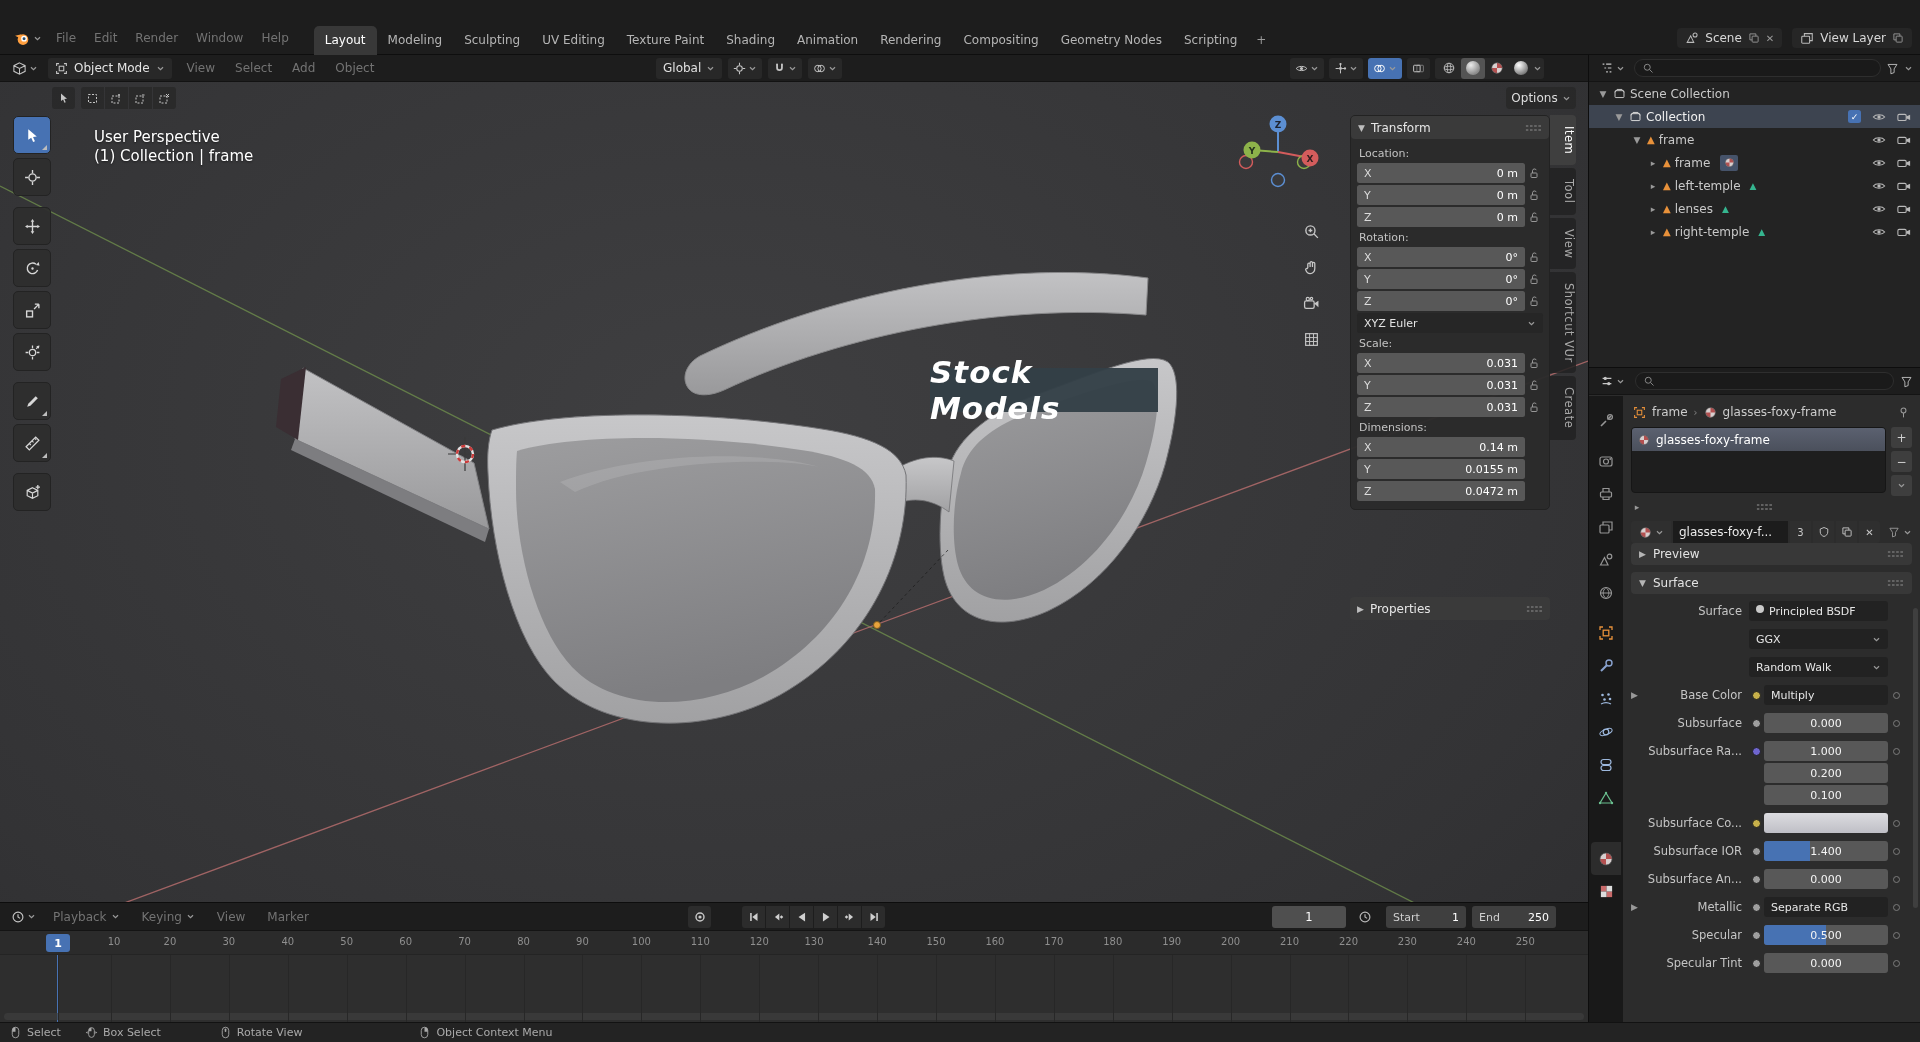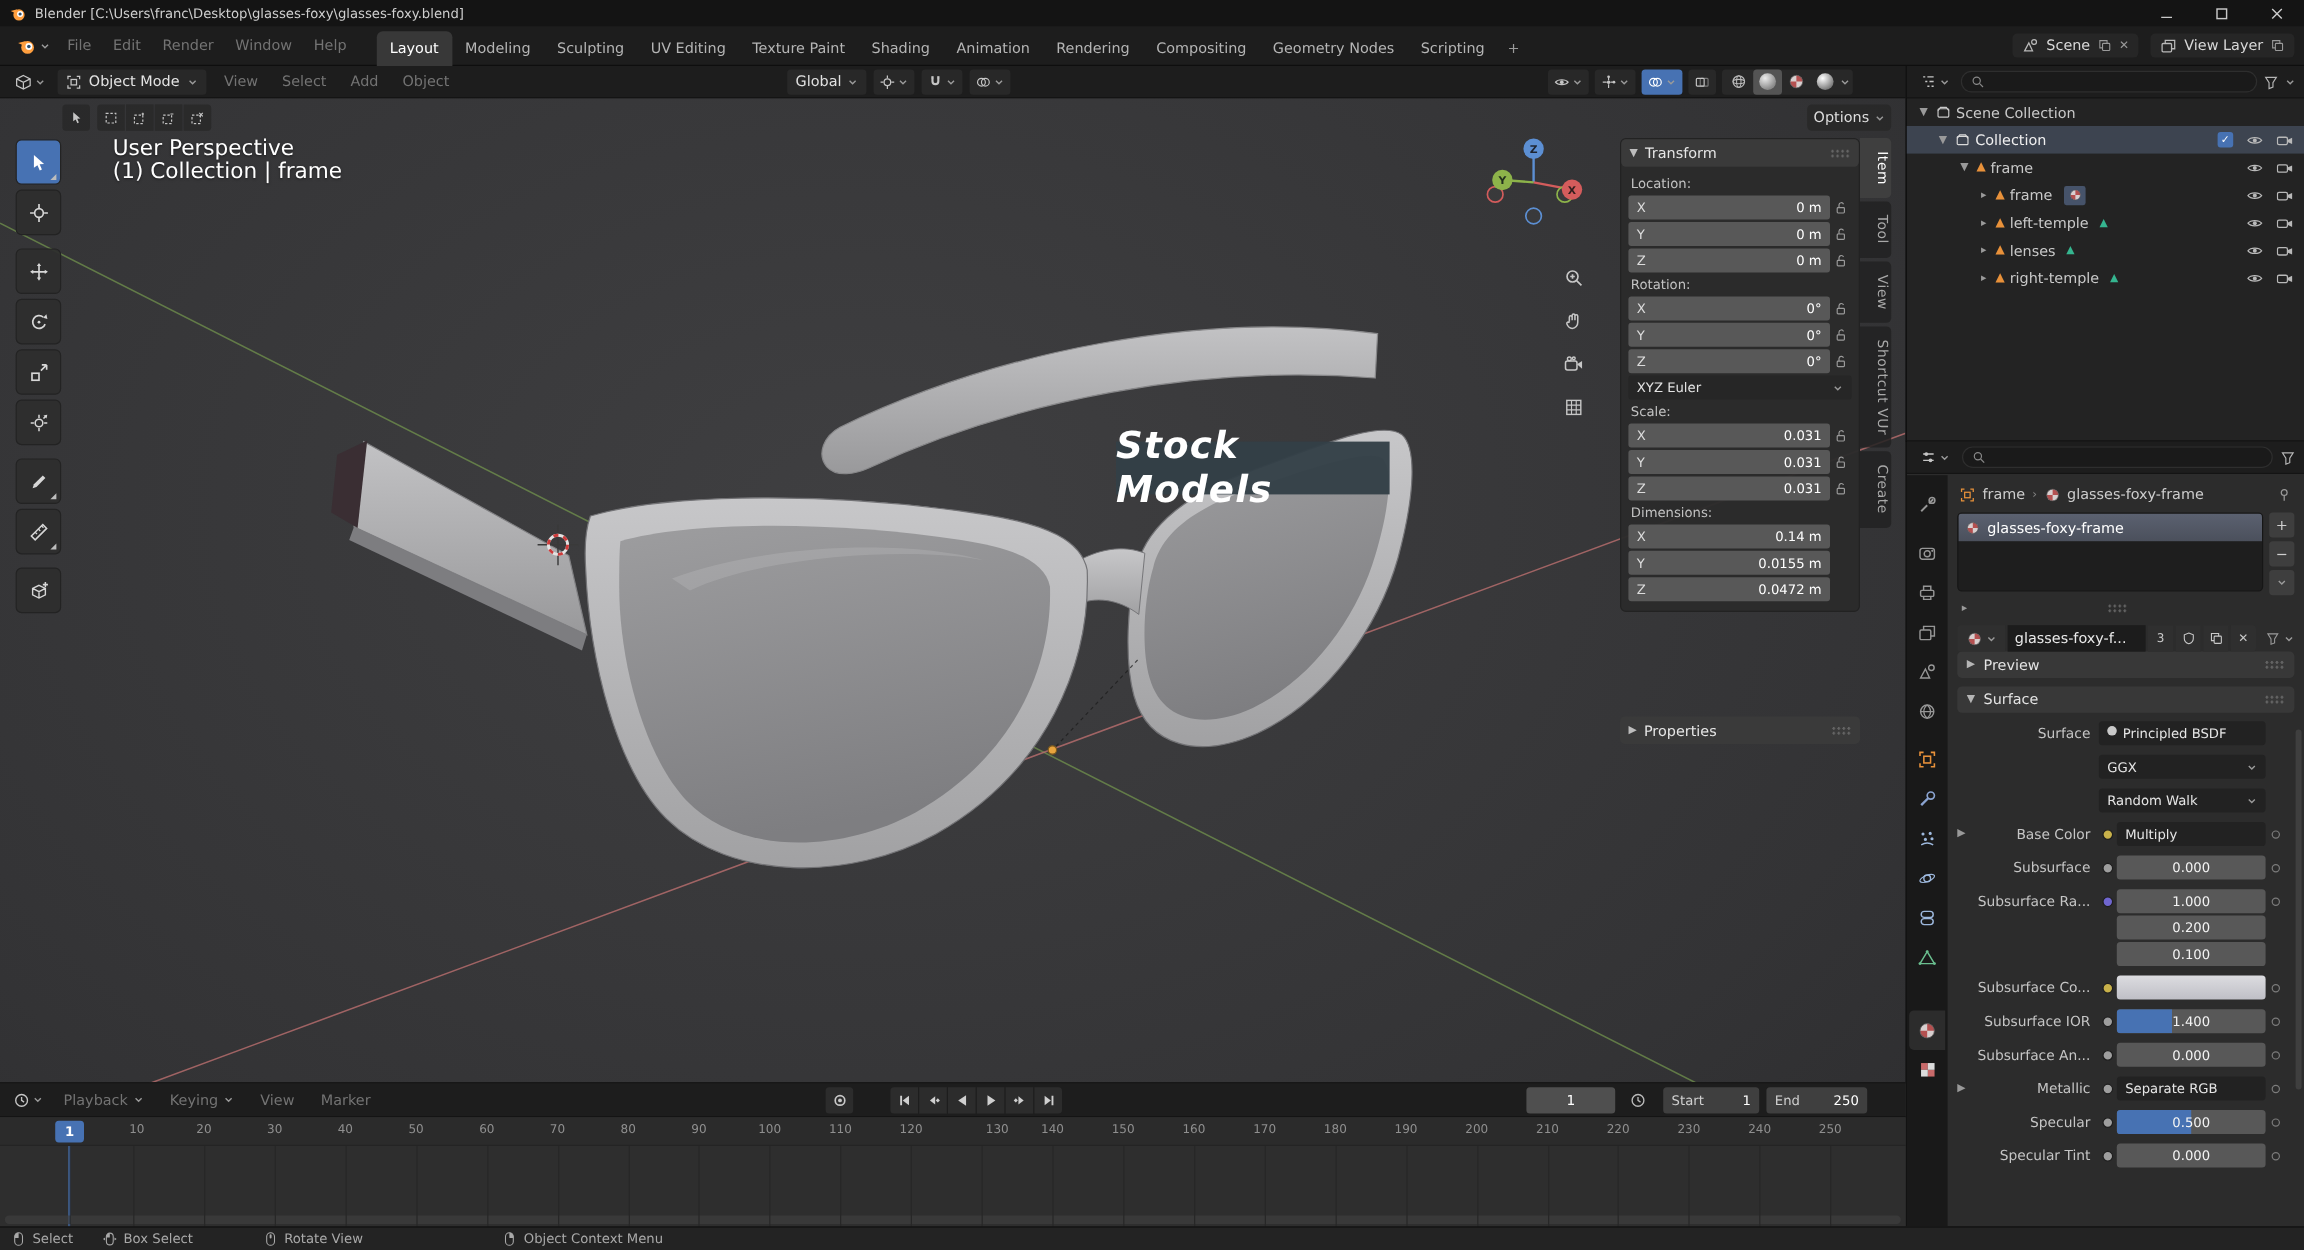--- a/index.html
+++ b/index.html
@@ -32,21 +32,21 @@
 .vh-right{position:absolute;left:1290px;display:flex;align-items:center;gap:5px}
 .tgl.on{background:#4772b3}
 .shade-grp{display:flex;background:#282828;border-radius:3px;height:21px;align-items:center;padding:0 2px}
 .shade-btn{width:24px;height:21px;display:flex;align-items:center;justify-content:center;border-radius:3px}
 .shade-btn.on{background:#545454}
 .ball{width:14px;height:14px;border-radius:50%;background:radial-gradient(circle at 35% 30%,#ececec,#8b8b8b 70%)}
 .ball.shiny{background:radial-gradient(circle at 35% 30%,#fff,#777 75%)}
 
 .viewport{position:absolute;left:0;top:82px;width:1588px;height:820px;background:radial-gradient(1300px 900px at 45% 42%,#3f3f41,#333335 70%,#2c2c2e);overflow:hidden}
 .scene-svg{position:absolute;left:0;top:0}
-.vp-overlay{position:absolute;left:94px;top:32px;color:#fff;text-shadow:0 1px 2px rgba(0,0,0,.5);font-size:18px;line-height:19px}
+.vp-overlay{position:absolute;left:94px;top:46px;color:#fff;text-shadow:0 1px 2px rgba(0,0,0,.5);font-size:15px;line-height:19px}
 .selmodes{position:absolute;left:52px;top:5px;display:flex;gap:6px}
 .smgrp{display:flex;gap:1px}
 .smbtn{width:23px;height:22px;background:rgba(40,40,40,.85);border-radius:3px;display:flex;align-items:center;justify-content:center;color:#c5c5c5}
 .smgrp .smbtn{border-radius:0}.smgrp .smbtn:first-child{border-radius:3px 0 0 3px}.smgrp .smbtn:last-child{border-radius:0 3px 3px 0}
 .opt-btn{position:absolute;left:1506px;top:5px;width:70px;height:22px;background:rgba(40,40,40,.9);border-radius:4px;display:flex;align-items:center;justify-content:center;gap:4px;color:#dedede}
 .tools{position:absolute;left:13px;top:34px;display:flex;flex-direction:column;gap:4px}
 .tool-btn{width:38px;height:38px;background:rgba(46,46,46,.92);border:1px solid #232323;border-radius:5px;display:flex;align-items:center;justify-content:center;color:#d7d7d7;position:relative}
 .tool-btn.active{background:#4772b3;color:#fff}
 .tool-btn.grp::after{content:"";position:absolute;right:3px;bottom:3px;border-left:5px solid transparent;border-bottom:5px solid #bdbdbd}
 .tool-gap{margin-top:7px}
@@ -393,43 +393,20 @@
           <rect x="7" y="3" width="2" height="4.5" rx="1" fill="currentColor"></rect>
         </symbol>
 <symbol id="i-mousedrag" viewBox="0 0 16 16">
           <rect x="4.5" y="2" width="7" height="12" rx="3.5" fill="none" stroke="currentColor" stroke-width="1.1"></rect>
           <path d="M8 2 a3.5 3.5 0 0 0 -3.5 3.5 v1 h3.5 Z" fill="currentColor"></path>
           <path d="M1 8 l2.2 -1.6 v3.2 Z M15 8 l-2.2 -1.6 v3.2 Z" fill="currentColor"></path>
         </symbol>
 </defs>
 </svg>
 
-<div class="titlebar">
-  <svg class="ic" width="15" height="15">
-        <use href="#i-blender"></use>
-      </svg>
-  <span>Blender [C:\Users\franc\Desktop\glasses-foxy\glasses-foxy.blend]</span>
-  <div class="win-btns">
-    <div class="win-btn">
-          <svg width="11" height="11">
-            <path d="M1 8.5 h9" stroke="#c9c9c9" stroke-width="1.2"></path>
-          </svg>
-        </div>
-    <div class="win-btn">
-          <svg width="11" height="11">
-            <rect x="1.5" y="1.5" width="8" height="8" fill="none" stroke="#c9c9c9" stroke-width="1.2"></rect>
-          </svg>
-        </div>
-    <div class="win-btn">
-          <svg width="11" height="11">
-            <path d="M1.5 1.5 L9.5 9.5 M9.5 1.5 L1.5 9.5" stroke="#c9c9c9" stroke-width="1.2"></path>
-          </svg>
-        </div>
-  </div>
-</div>
 
 <div class="topbar">
   <div class="logo-btn">
     <svg class="ic" width="17" height="17">
           <use href="#i-blender"></use>
         </svg>
     <svg class="ic chev" width="9" height="9">
           <use href="#i-chev"></use>
         </svg>
   </div>
@@ -1469,21 +1446,21 @@
         <span class="tick-label" style="left: 228.885px;">30</span>
         <span class="tick-label" style="left: 287.811px;">40</span>
         <span class="tick-label" style="left: 346.737px;">50</span>
         <span class="tick-label" style="left: 405.663px;">60</span>
         <span class="tick-label" style="left: 464.589px;">70</span>
         <span class="tick-label" style="left: 523.515px;">80</span>
         <span class="tick-label" style="left: 582.441px;">90</span>
         <span class="tick-label" style="left: 641.367px;">100</span>
         <span class="tick-label" style="left: 700.293px;">110</span>
         <span class="tick-label" style="left: 759.219px;">120</span>
-        <span class="tick-label" style="left: 831px;">130</span>
+        <span class="tick-label" style="left: 814px;">130</span>
         <span class="tick-label" style="left: 877.071px;">140</span>
         <span class="tick-label" style="left: 935.997px;">150</span>
         <span class="tick-label" style="left: 994.923px;">160</span>
         <span class="tick-label" style="left: 1053.85px;">170</span>
         <span class="tick-label" style="left: 1112.78px;">180</span>
         <span class="tick-label" style="left: 1171.7px;">190</span>
         <span class="tick-label" style="left: 1230.63px;">200</span>
         <span class="tick-label" style="left: 1289.55px;">210</span>
         <span class="tick-label" style="left: 1348.48px;">220</span>
         <span class="tick-label" style="left: 1407.41px;">230</span>

